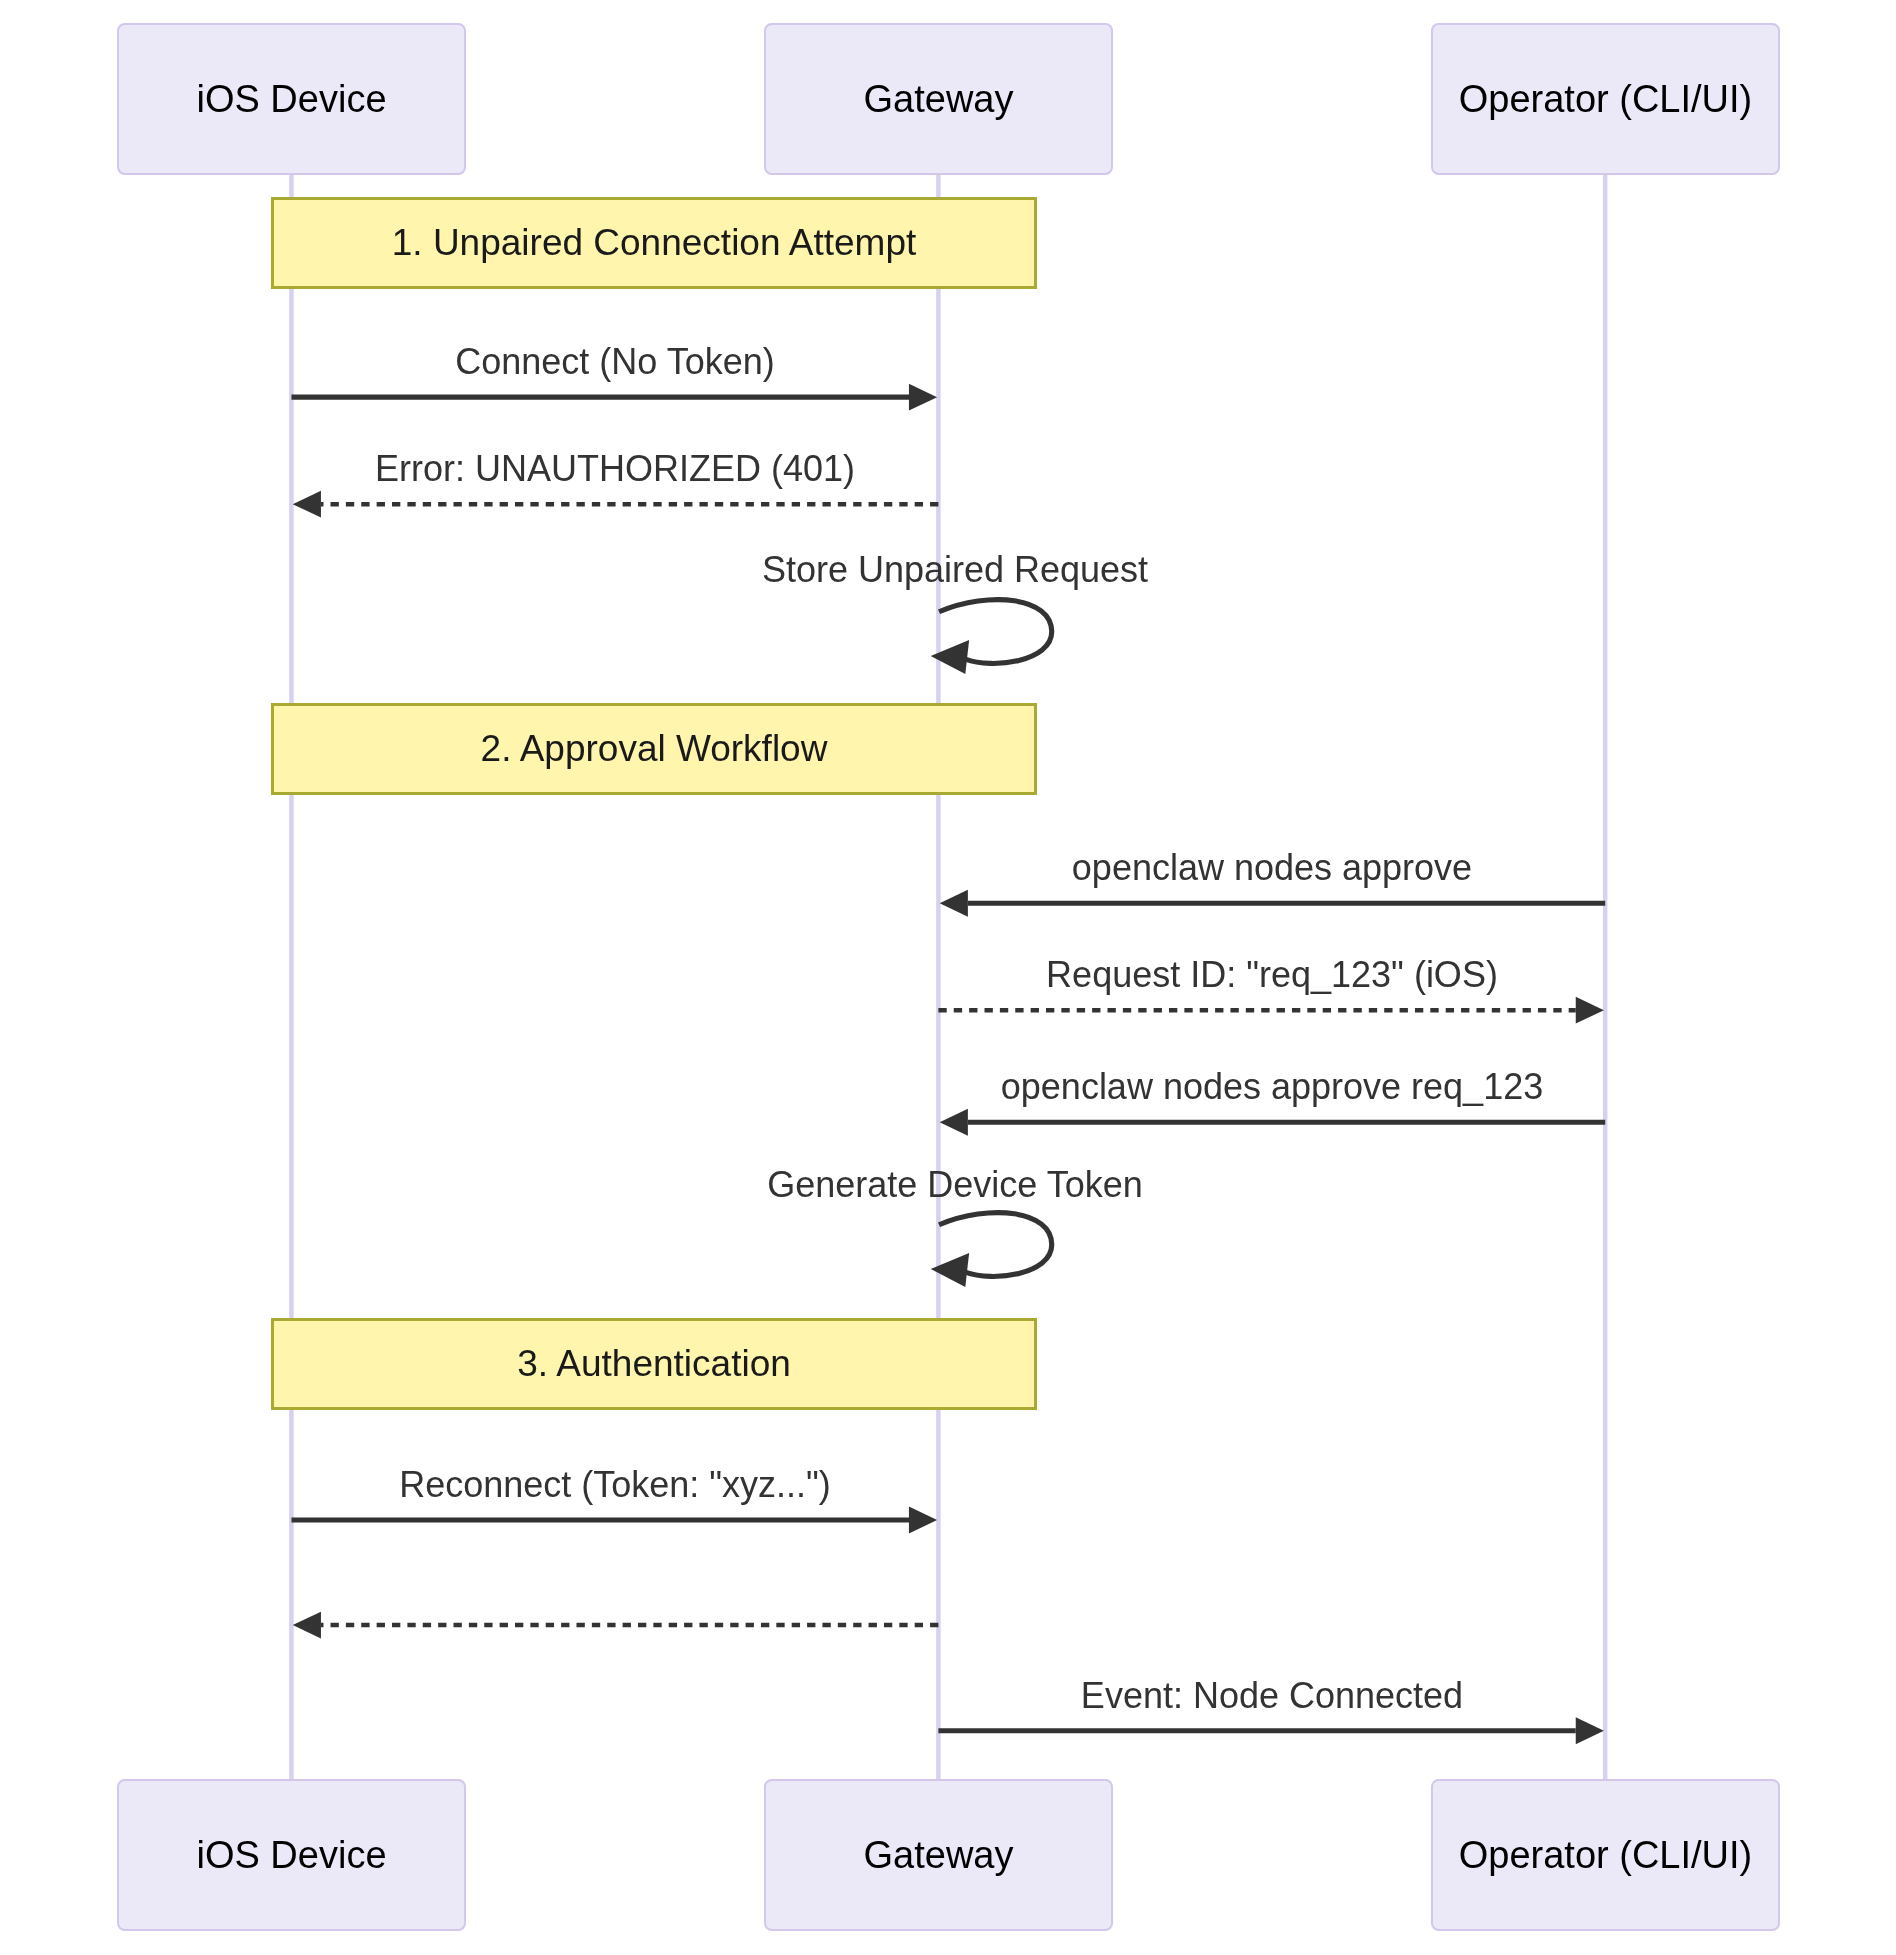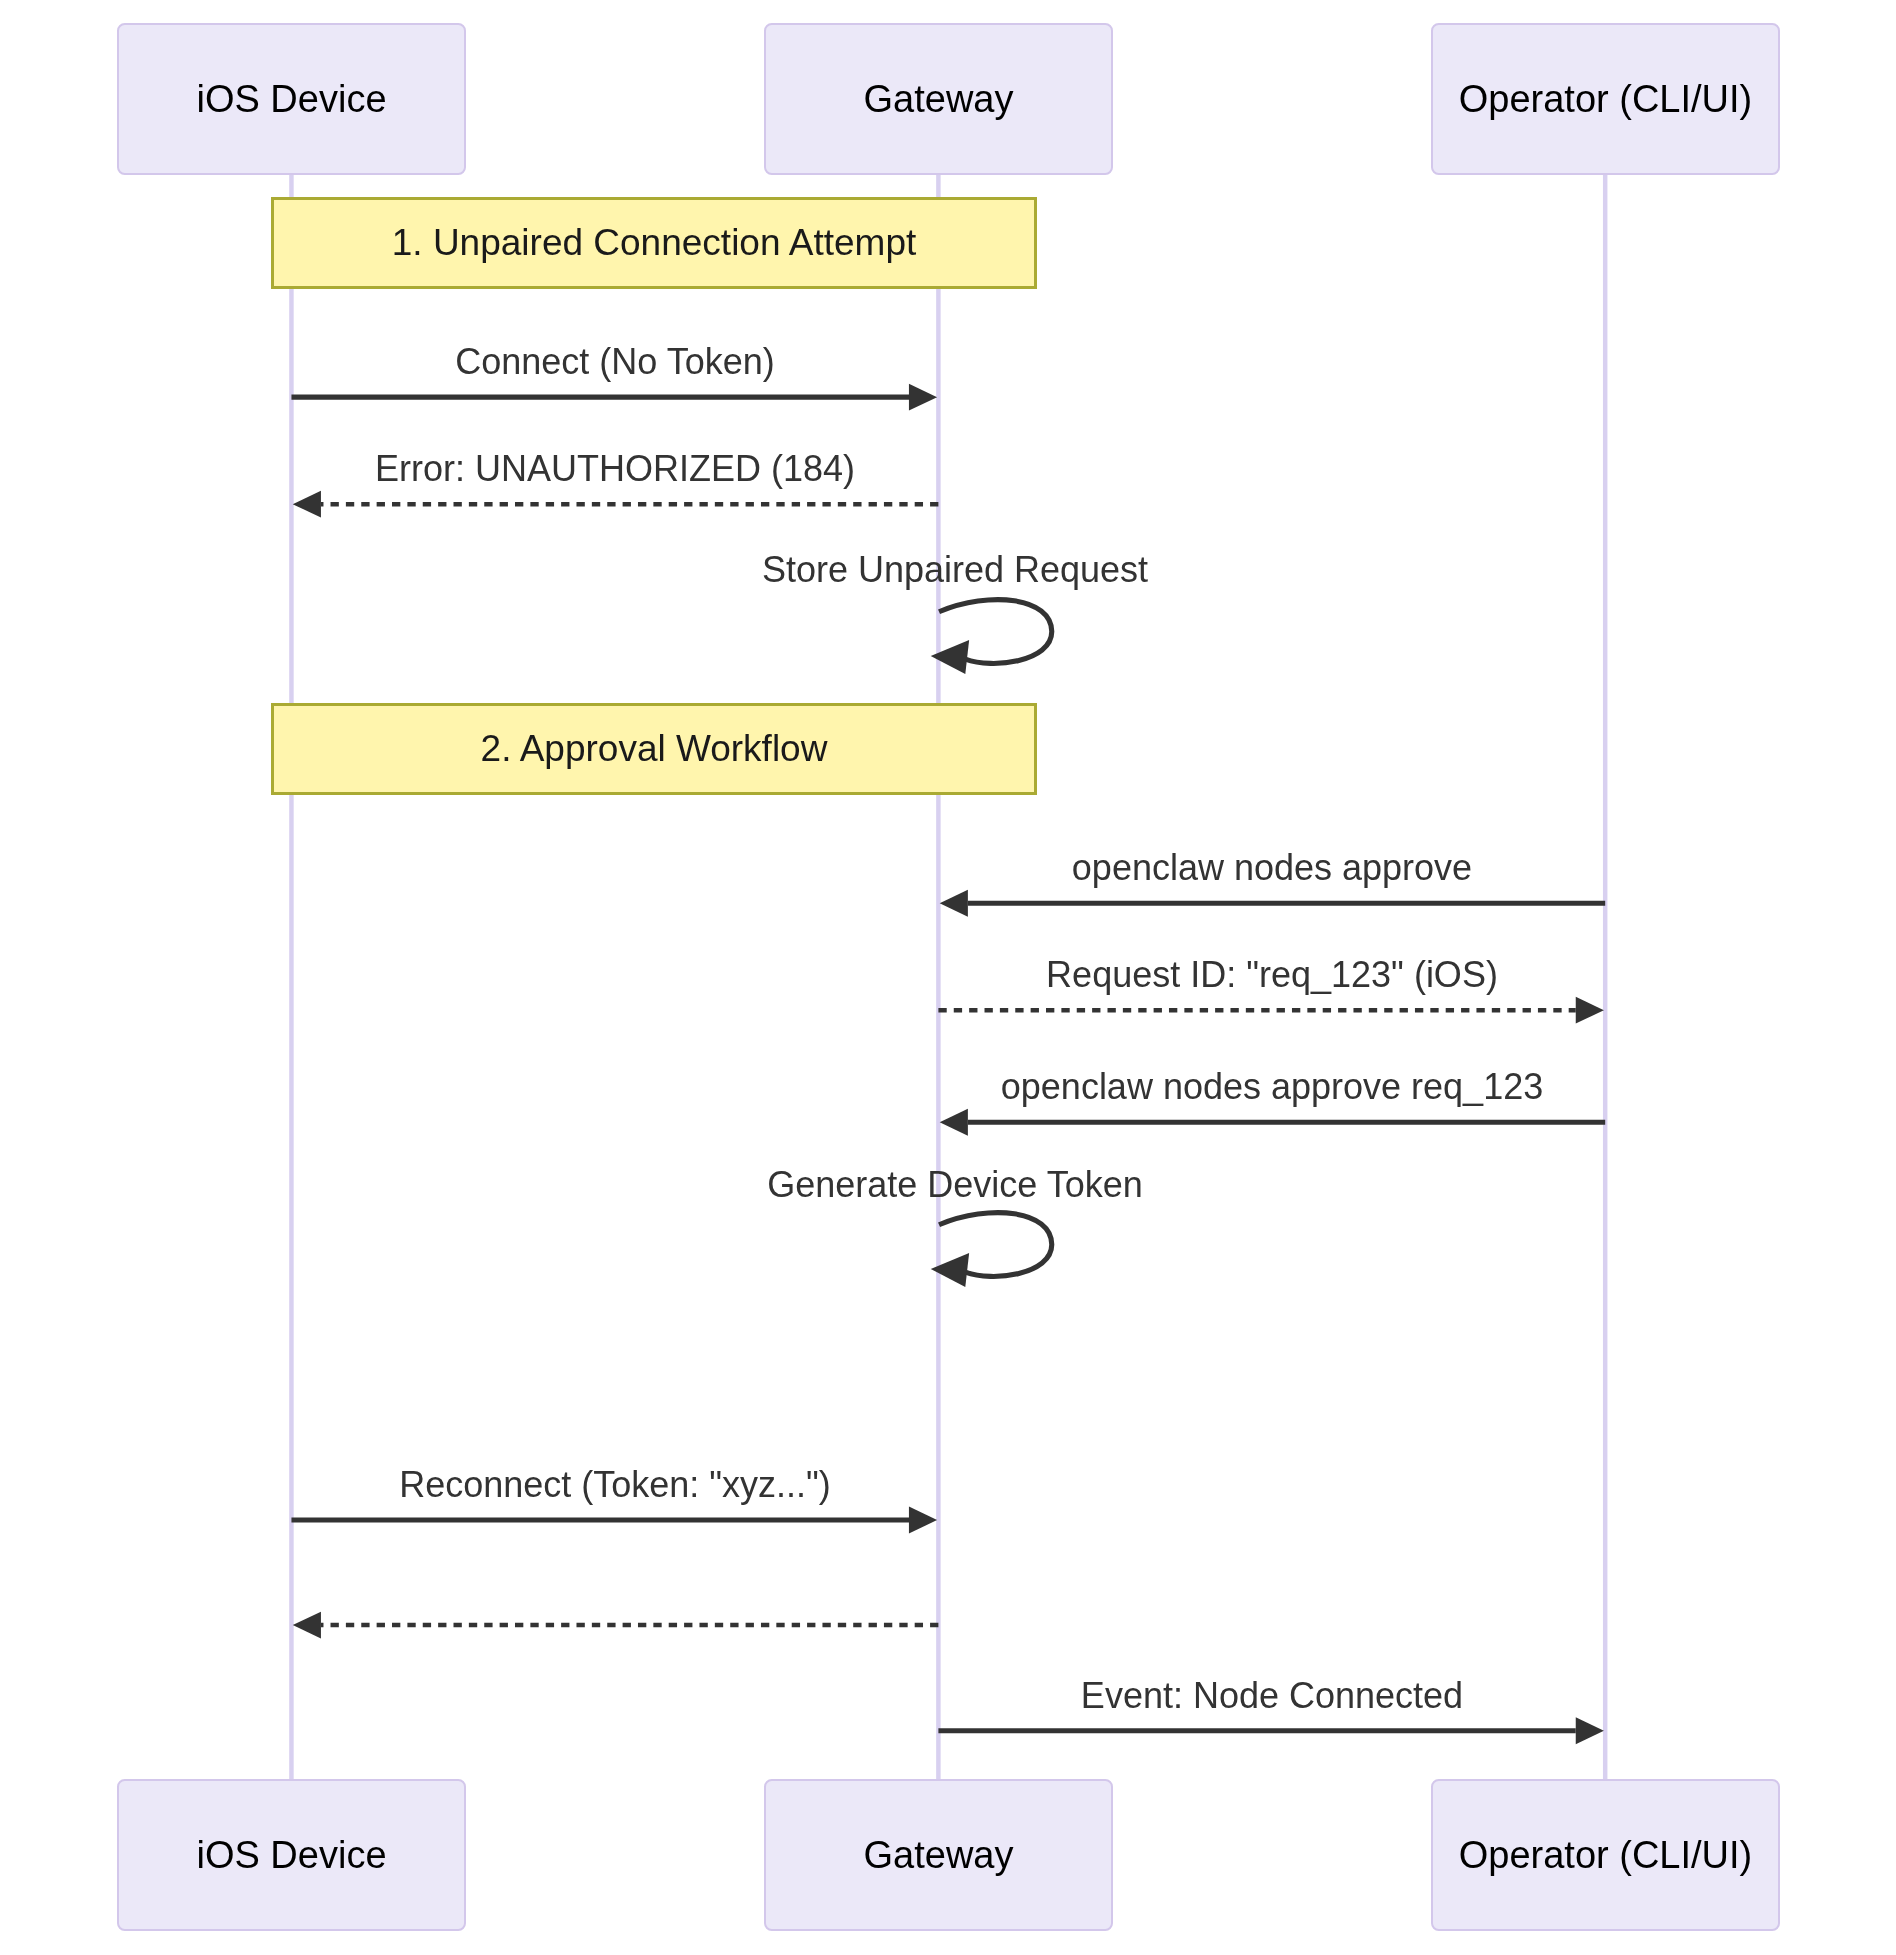--- a/index.html
+++ b/index.html
@@ -167,23 +167,26 @@
   <div class="actor-box" style="left:1431px; top:1779px;">
     <span class="actor-label">Operator (CLI/UI)</span>
   </div>
 
   <div class="note-box" style="top:197px;">
     <span class="note-label">1. Unpaired Connection Attempt</span>
   </div>
   <div class="note-box" style="top:703px;">
     <span class="note-label">2. Approval Workflow</span>
   </div>
+  <div class="note-box" style="top:1318px;">
+    <span class="note-label">3. Authentication</span>
+  </div>
 
   <div class="msg-label" style="left:615px; top:362px;">Connect (No Token)</div>
-  <div class="msg-label" style="left:615px; top:469px;">Error: UNAUTHORIZED (184)</div>
+  <div class="msg-label" style="left:615px; top:469px;">Error: UNAUTHORIZED (401)</div>
   <div class="msg-label" style="left:955px; top:570px;">Store Unpaired Request</div>
   <div class="msg-label" style="left:1272px; top:868px;">openclaw nodes approve</div>
   <div class="msg-label" style="left:1272px; top:975px;">Request ID: "req_123" (iOS)</div>
   <div class="msg-label" style="left:1272px; top:1087px;">openclaw nodes approve req_123</div>
   <div class="msg-label" style="left:955px; top:1185px;">Generate Device Token</div>
   <div class="msg-label" style="left:615px; top:1485px;">Reconnect (Token: "xyz...")</div>
   <div class="msg-label" style="left:1272px; top:1696px;">Event: Node Connected</div>
 
 </div>
 

